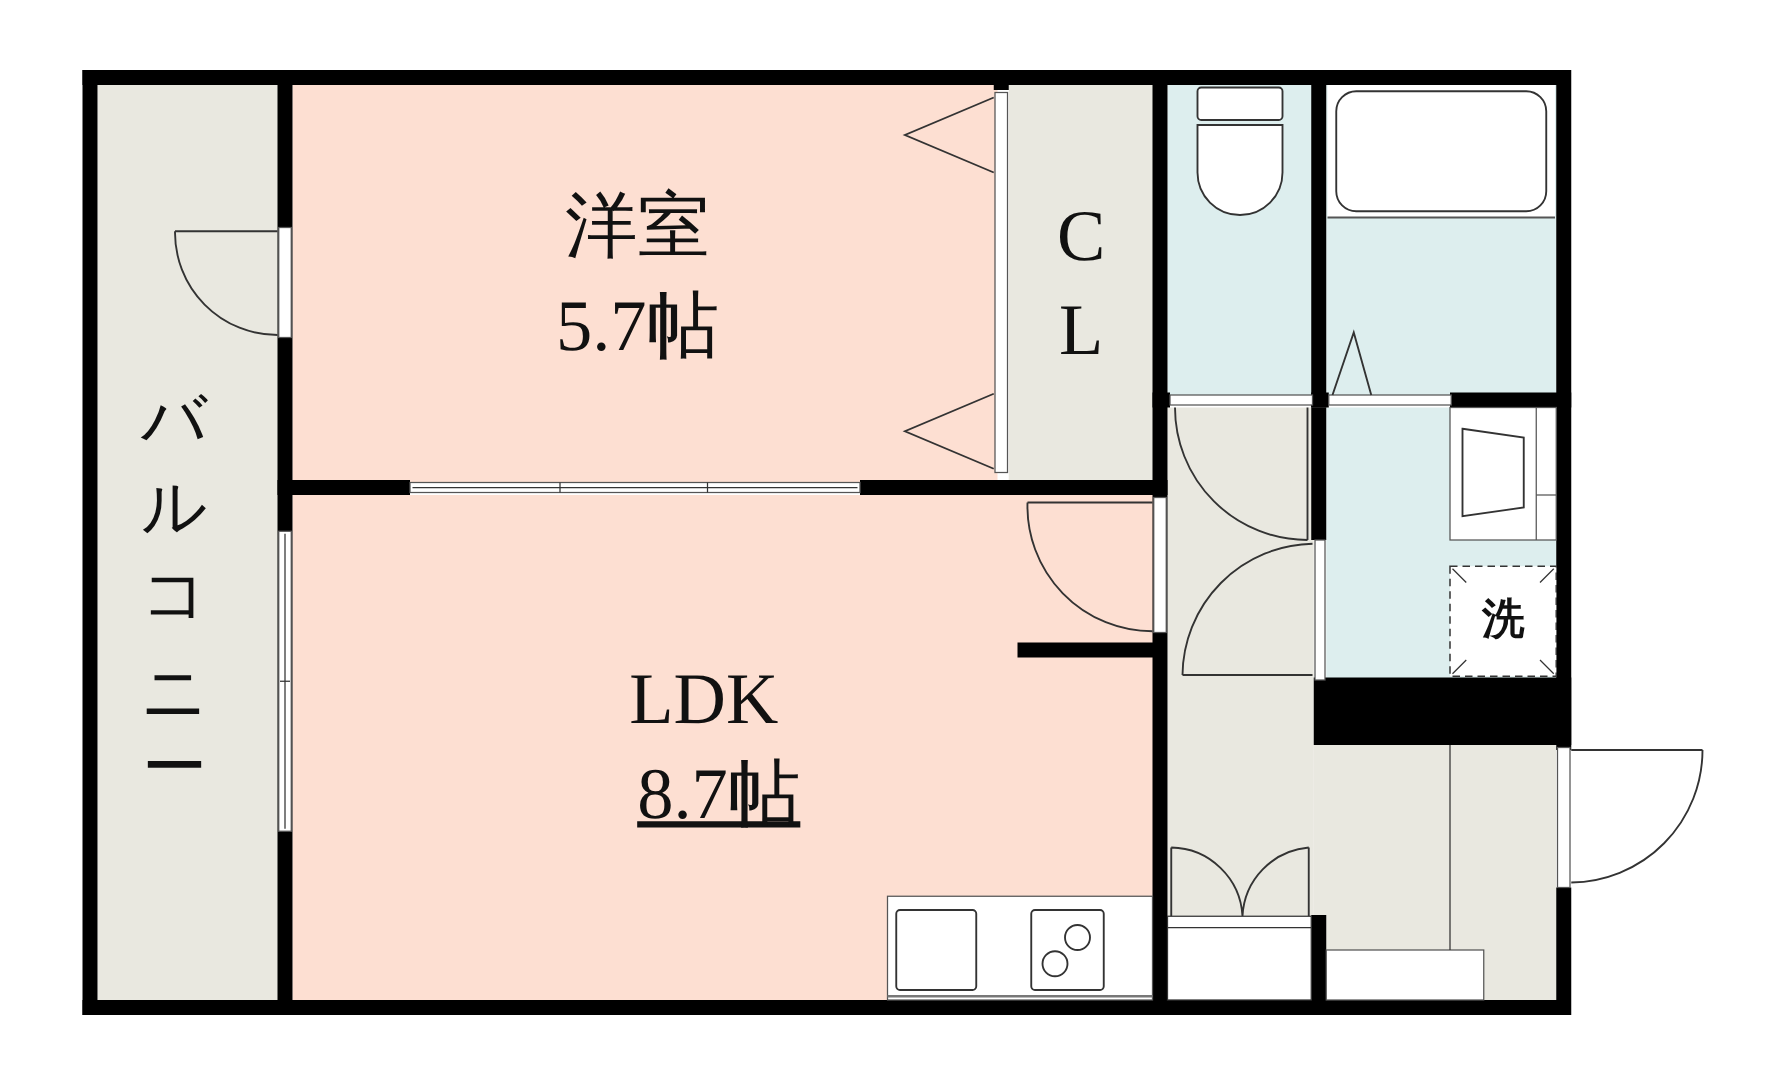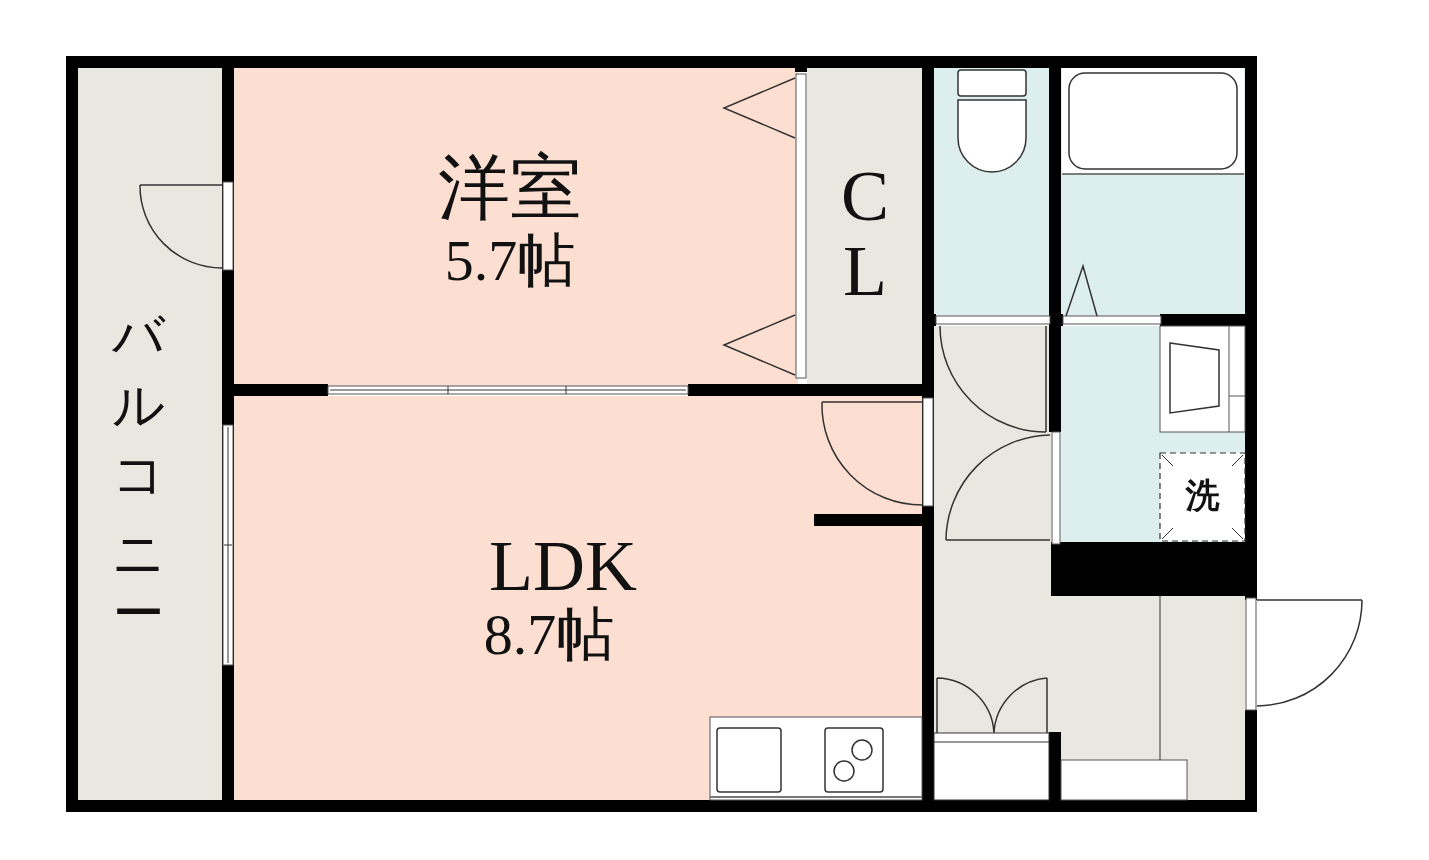--- a/index.html
+++ b/index.html
@@ -1,19 +1,19 @@
 <!DOCTYPE html>
 <html><head>
 <meta charset="utf-8">
 <style>
   html, body { margin: 0; padding: 0; background: #ffffff; }
   body { width: 1429px; height: 860px; overflow: hidden; position: relative; font-family: "DejaVu Serif", serif; }
   #plan { position: absolute; left: 0; top: 0; width: 1429px; height: 860px; }
   .lbl { position: absolute; color: #111; font-family: "Liberation Serif", "DejaVu Serif", serif; text-align: center; line-height: 1; white-space: nowrap; }
-  .lbl-room-name { font-size: 72px; }
+  .lbl-room-name { font-size: 58px; }
   .lbl-room-size { font-size: 58px; }
   .lbl-vert { writing-mode: vertical-rl; font-size: 52px; letter-spacing: 18px; }
   .lbl-wash { font-family: "DejaVu Sans", sans-serif; font-size: 34px; font-weight: bold; }
 </style>
 </head>
 <body>
 
 <svg id="plan" viewBox="0 0 1429 860" xmlns="http://www.w3.org/2000/svg">
 
   <rect x="78" y="66" width="146" height="736" fill="#e9e8e0"></rect>
@@ -131,15 +131,15 @@
 
 <div class="lbl lbl-vert" style="left:112px; top:250px; height:380px;">バルコニー</div>
 
 <div class="lbl lbl-room-name" style="left:410px; top:152px; width:200px;">洋室</div>
 <div class="lbl lbl-room-size" style="left:410px; top:232px; width:200px;">5.7帖</div>
 
 <div class="lbl lbl-room-name" style="left:830px; top:160px; width:70px;">C</div>
 <div class="lbl lbl-room-name" style="left:830px; top:235px; width:70px;">L</div>
 
 <div class="lbl lbl-room-name" style="left:453px; top:530px; width:220px;">LDK</div>
-<div class="lbl lbl-room-size" style="left:439px; top:606px; width:220px;">8.7帖</div>
+<div class="lbl lbl-room-size" style="left:465px; top:606px; width:220px;text-decoration:underline;">8.7帖</div>
 
 <div class="lbl lbl-wash" style="left:1160px; top:478px; width:85px;">洗</div>
 
 </body></html>

